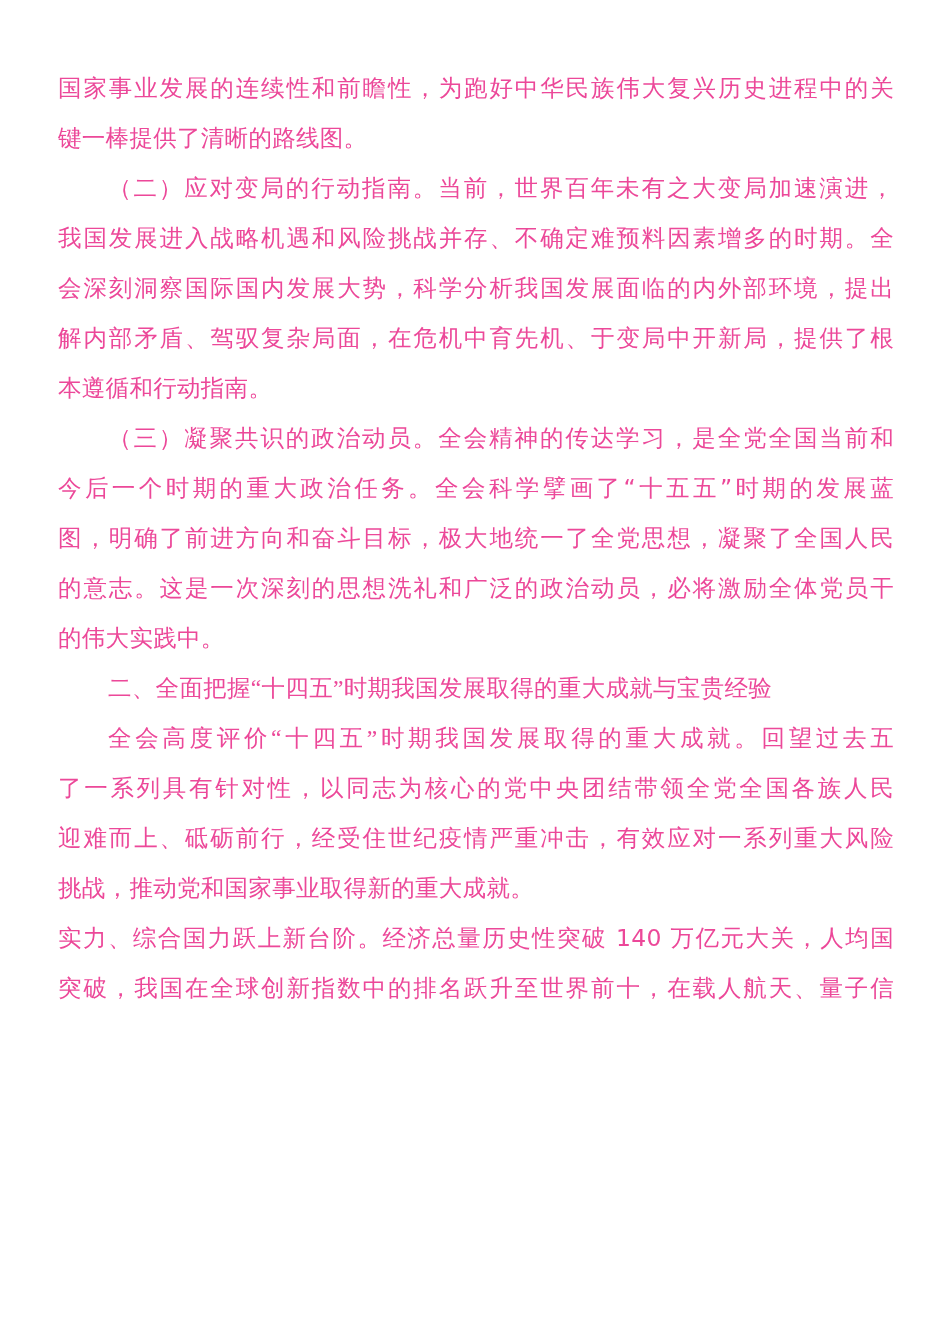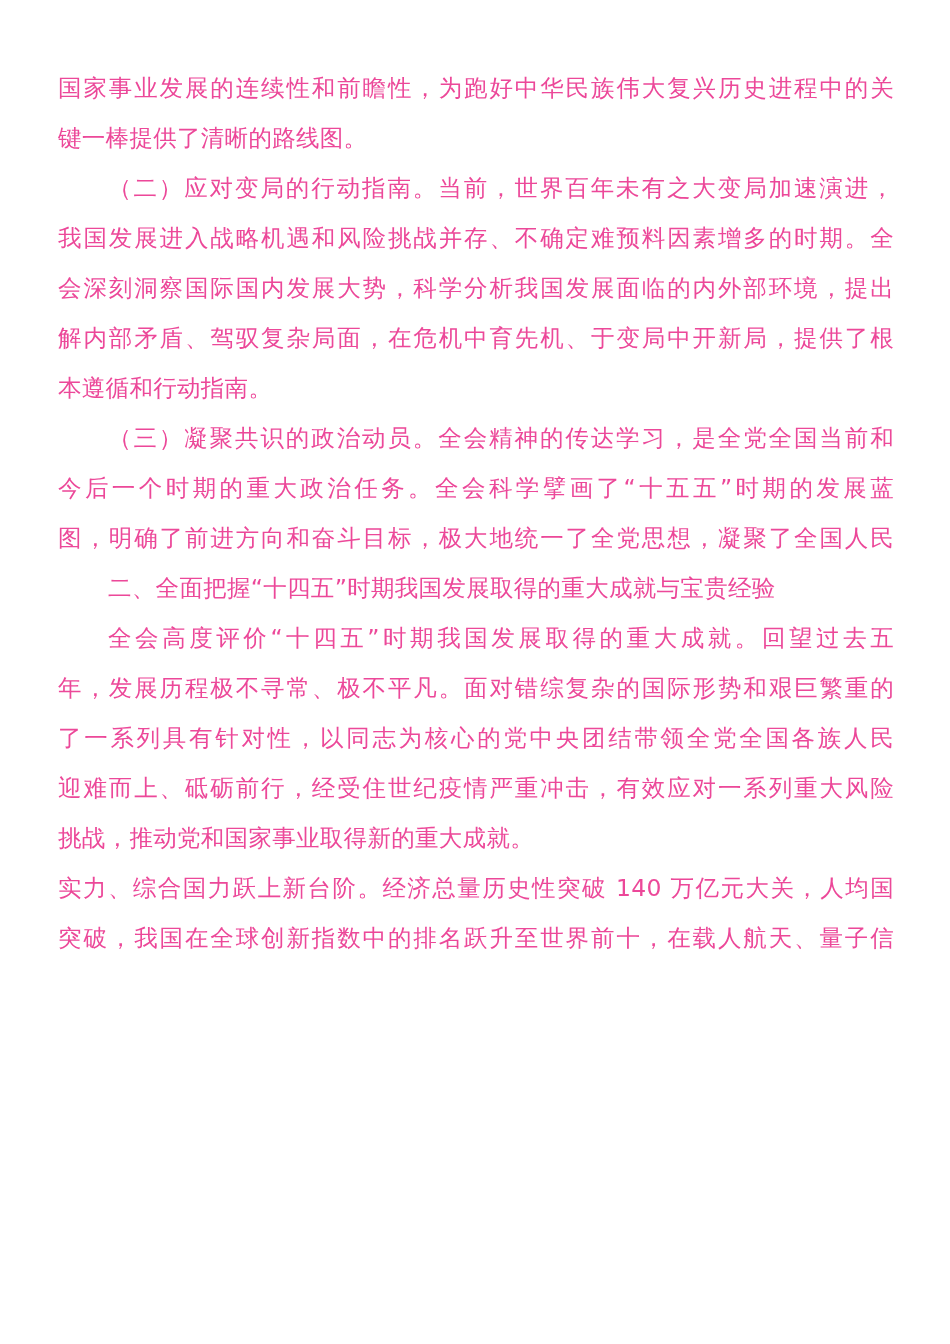--- a/index.html
+++ b/index.html
@@ -5,37 +5,38 @@
   html, body { margin: 0; padding: 0; background: #ffffff; }
   body { width: 950px; height: 1344px; overflow: hidden; position: relative; }
   .page {
     position: absolute; left: 58px; top: 63px; width: 836px;
     font-family: "DejaVu Sans", "Liberation Sans", sans-serif;
     font-size: 23.5px; line-height: 50px; color: #ec4899;
     text-align: justify; text-justify: inter-character;
   }
   .line { display: block; height: 50px; white-space: nowrap; overflow: visible; letter-spacing: 0.3px; }
   .line.full { text-align-last: justify; }
-  .indent { padding-left: 50px; }
+  .indent { padding-left: 50px; font-family: Liberation Serif, serif; }
 </style>
 </head>
 <body>
 
 <div class="page" id="page">
     <div class="line full">国家事业发展的连续性和前瞻性，为跑好中华民族伟大复兴历史进程中的关</div>
     <div class="line">键一棒提供了清晰的路线图。</div>
     <div class="line full indent">（二）应对变局的行动指南。当前，世界百年未有之大变局加速演进，</div>
     <div class="line full">我国发展进入战略机遇和风险挑战并存、不确定难预料因素增多的时期。全</div>
     <div class="line full">会深刻洞察国际国内发展大势，科学分析我国发展面临的内外部环境，提出</div>
     <div class="line full">解内部矛盾、驾驭复杂局面，在危机中育先机、于变局中开新局，提供了根</div>
     <div class="line">本遵循和行动指南。</div>
     <div class="line full indent">（三）凝聚共识的政治动员。全会精神的传达学习，是全党全国当前和</div>
     <div class="line full">今后一个时期的重大政治任务。全会科学擘画了“十五五”时期的发展蓝</div>
     <div class="line full">图，明确了前进方向和奋斗目标，极大地统一了全党思想，凝聚了全国人民</div>
+    <div class="line full">的意志。这是一次深刻的思想洗礼和广泛的政治动员，必将激励全体党员干</div>
+    <div class="line">的伟大实践中。</div>
     <div class="line indent">二、全面把握“十四五”时期我国发展取得的重大成就与宝贵经验</div>
     <div class="line full indent">全会高度评价“十四五”时期我国发展取得的重大成就。回望过去五</div>
-    <div class="line full">年，发展历程极不寻常、极不平凡。面对错综复杂的国际形势和艰巨繁重的</div>
     <div class="line full">了一系列具有针对性，以同志为核心的党中央团结带领全党全国各族人民</div>
     <div class="line full">迎难而上、砥砺前行，经受住世纪疫情严重冲击，有效应对一系列重大风险</div>
     <div class="line">挑战，推动党和国家事业取得新的重大成就。</div>
     <div class="line full">实力、综合国力跃上新台阶。经济总量历史性突破 140 万亿元大关，人均国</div>
     <div class="line full">突破，我国在全球创新指数中的排名跃升至世界前十，在载人航天、量子信</div>
   </div>
 
 </body></html>

